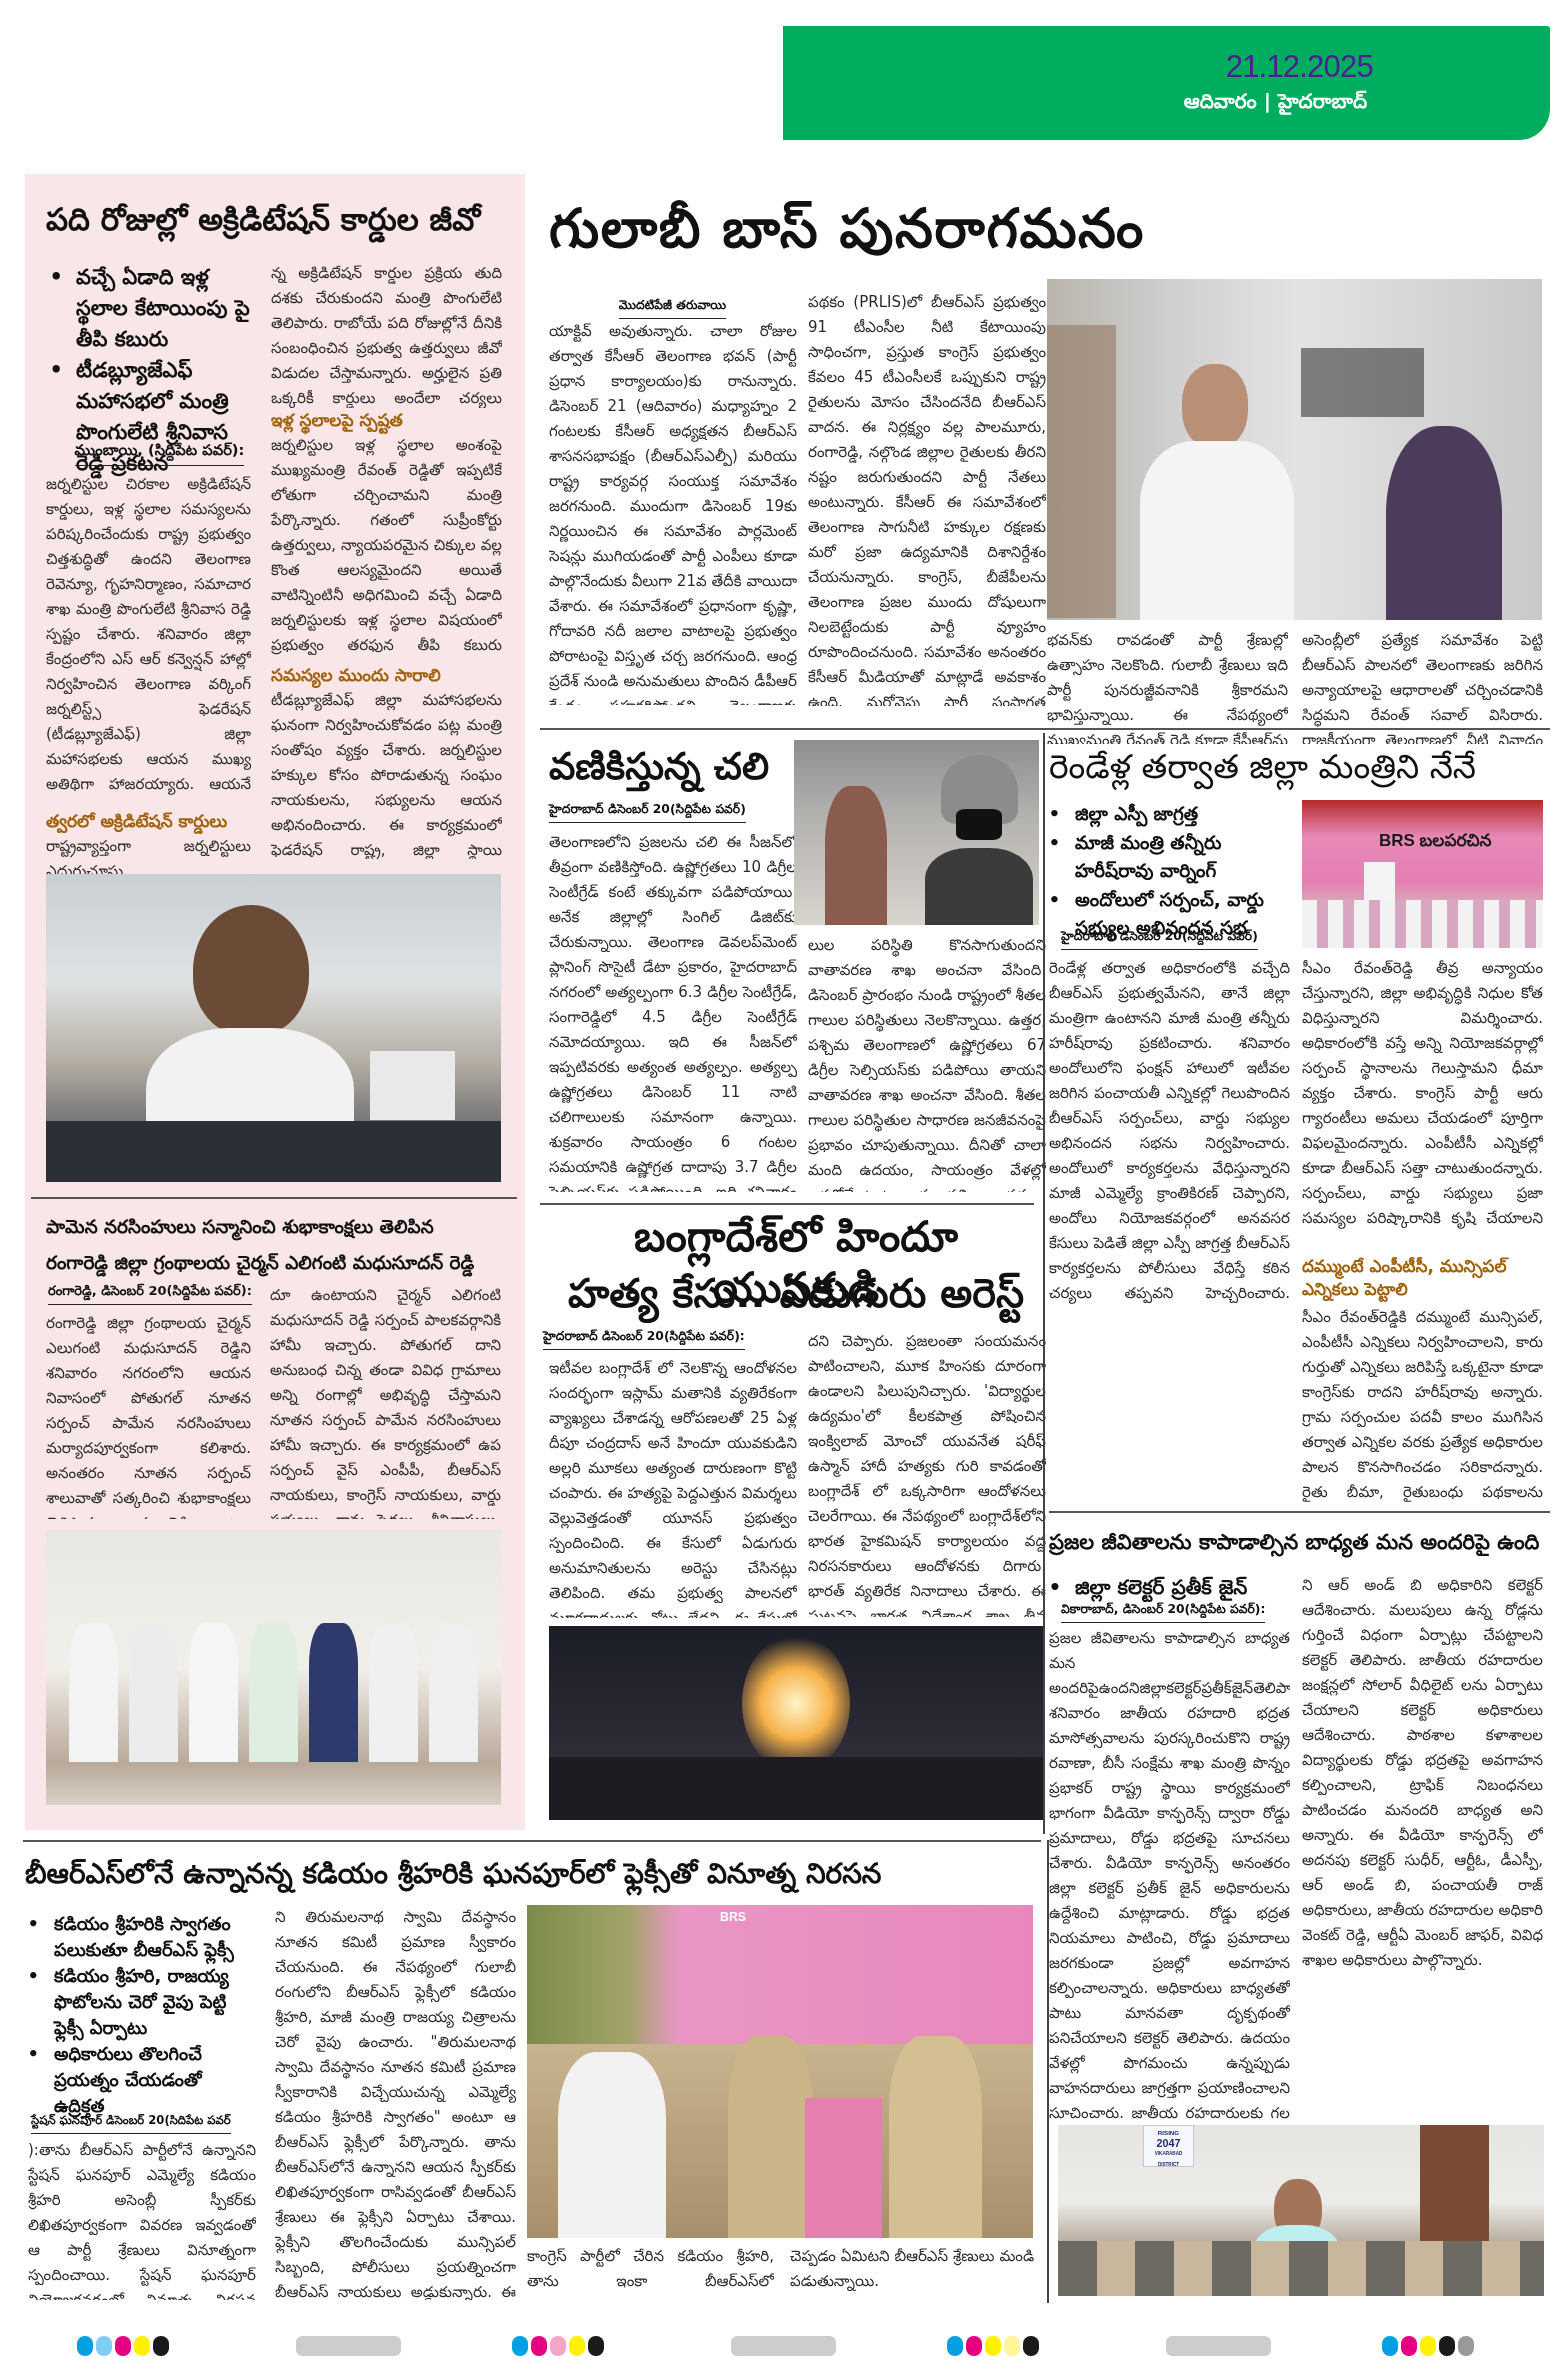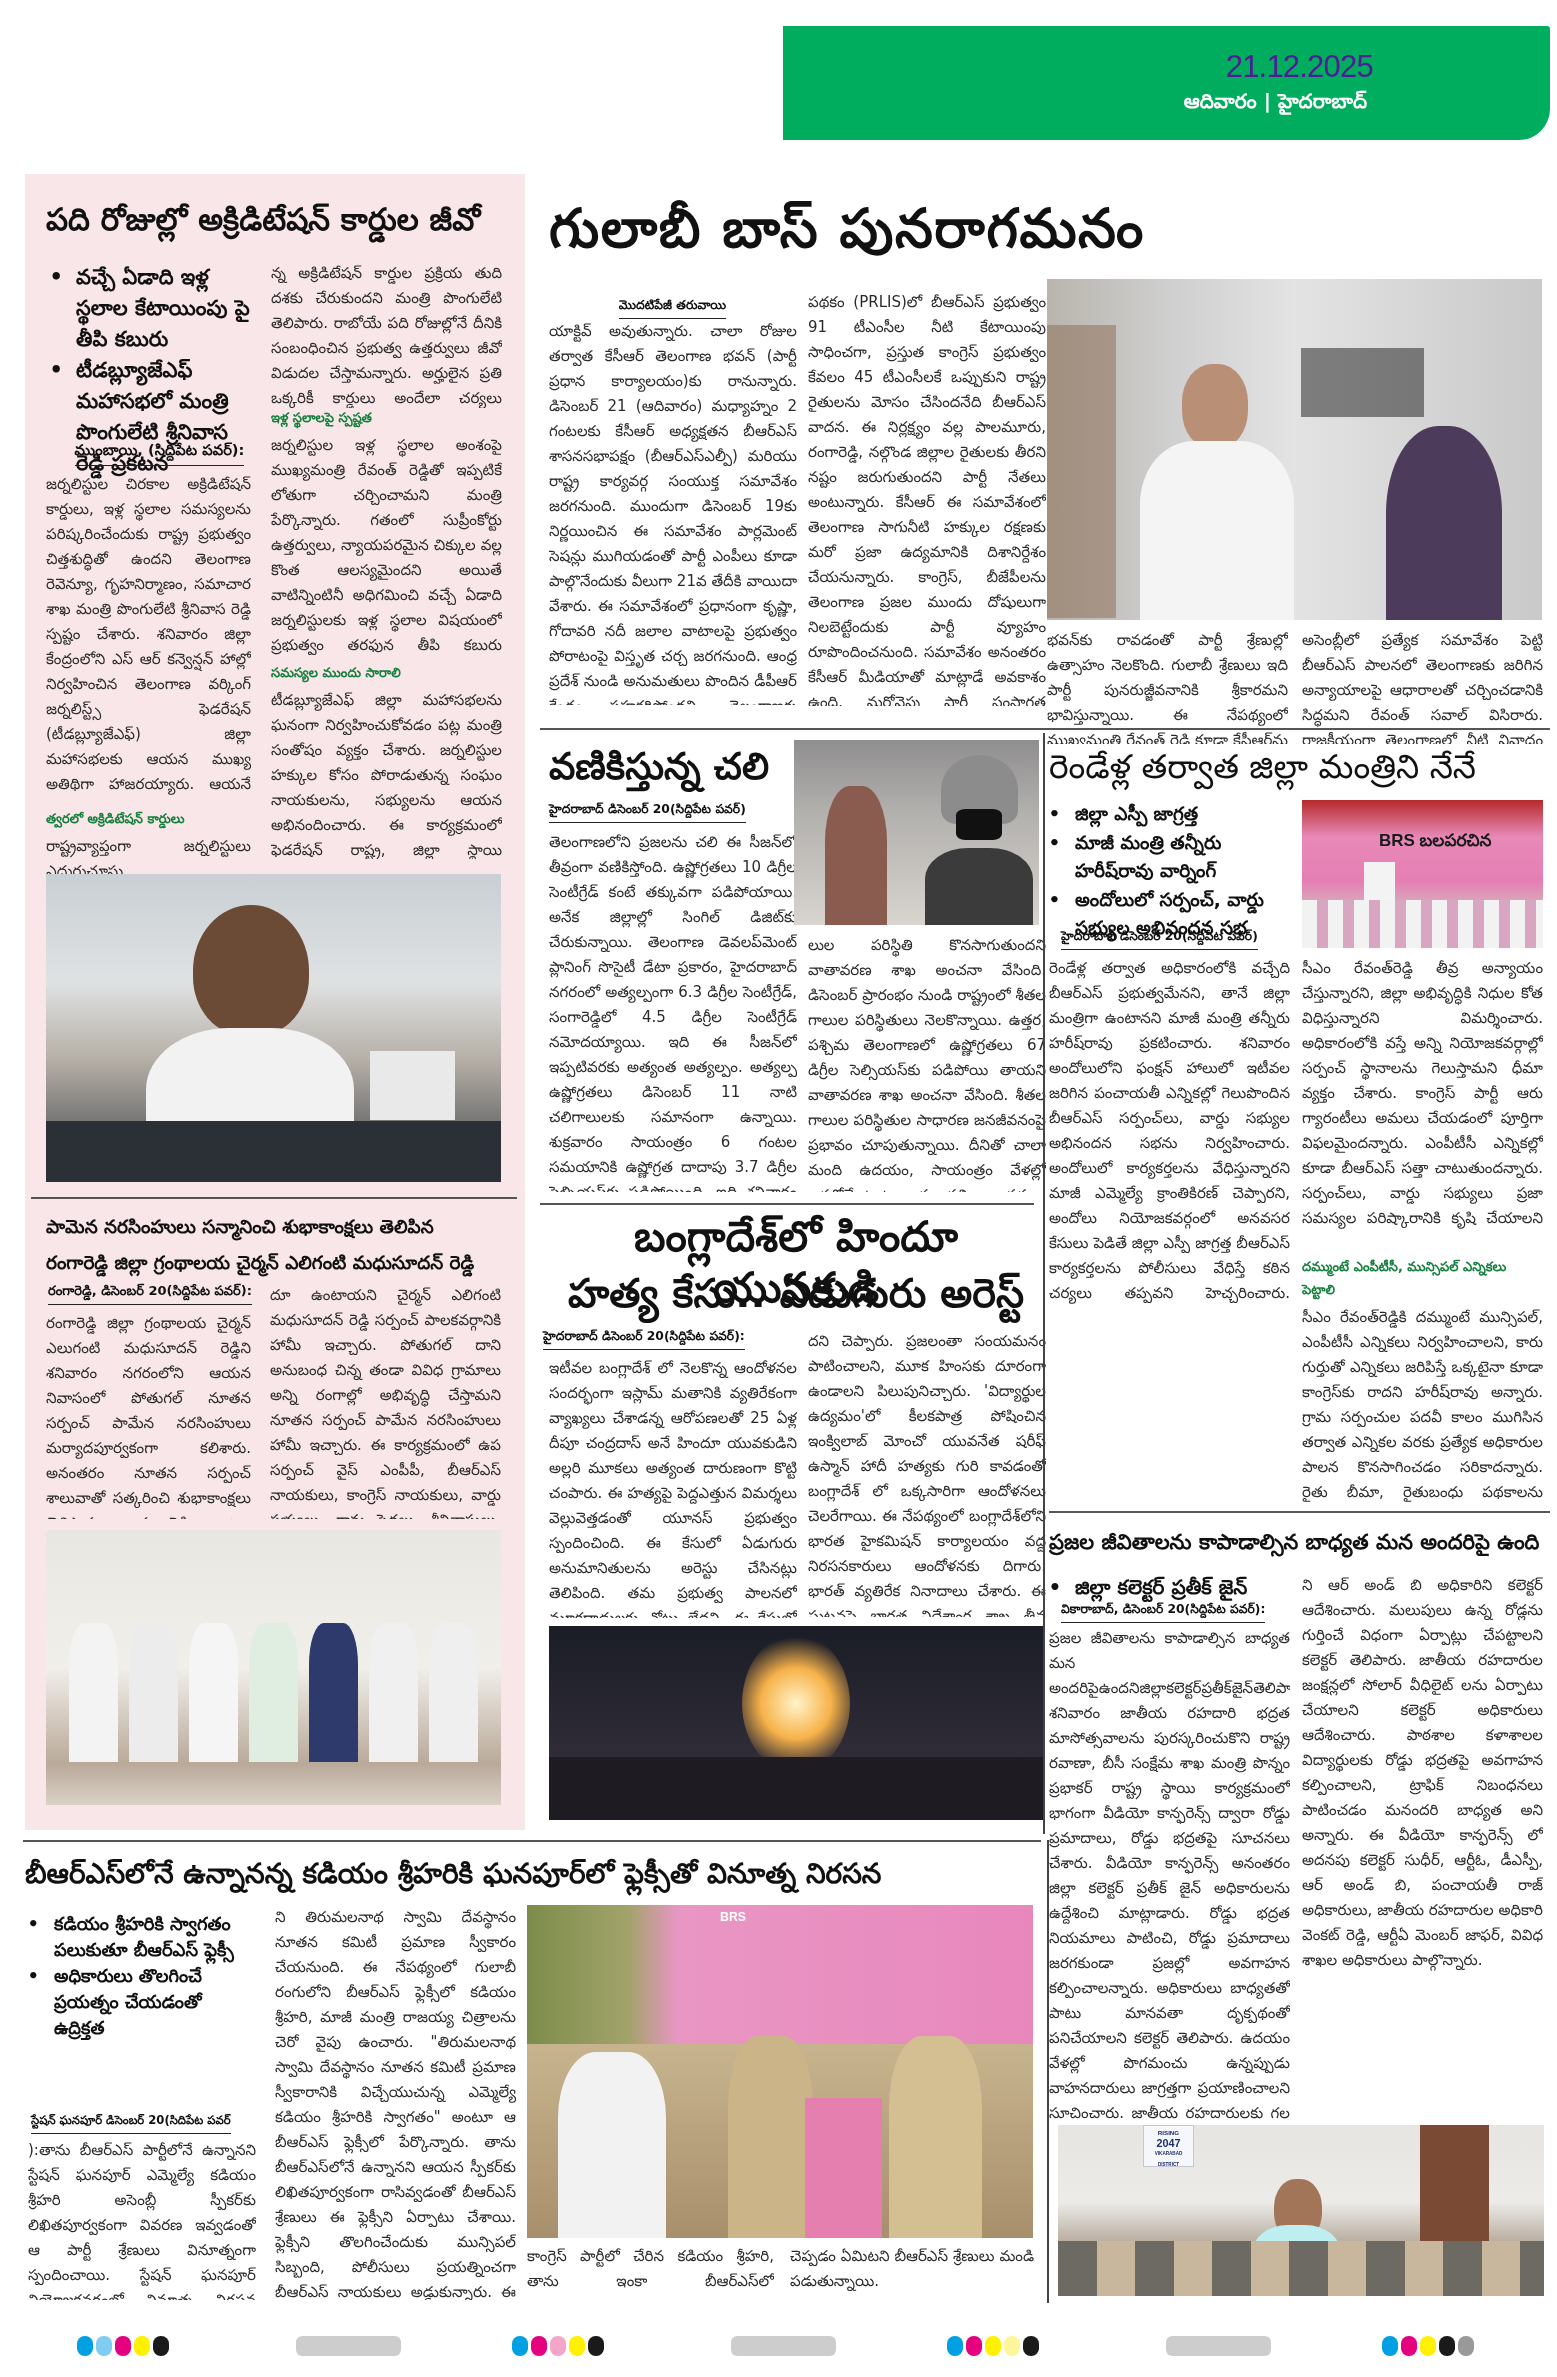--- a/index.html
+++ b/index.html
@@ -17,21 +17,21 @@
   .mh-day { position: absolute; left: 1176px; top: 63px; font-size: 20px; color: #ffffff; font-weight: bold; }
 
   
   .blk { position: absolute; }
   .txt { font-family: "DejaVu Sans", sans-serif; font-size: 15px; line-height: 25px; color: #2a2a2a; text-align: justify; }
   .head-xl { font-weight: 900; color: #111; }
   .bullets { list-style: none; }
   .bullets li { position: relative; padding-left: 31px; font-weight: 800; color: #111; }
   .bullets li::before { content: "•"; position: absolute; left: 4.6px; top: 0; }
   .dateline { font-weight: 700; font-size: 14.7px; color: #111; border-bottom: 1.5px solid #222; padding-bottom: 3.1px; display: inline-block; }
-  .subhead { font-weight: 800; color: #15803d; font-size: 13px; }
+  .subhead { font-weight: 800; color: #a16207; font-size: 17px; }
   .vrule { position: absolute; width: 1.5px; background: #444; }
   .hrule { position: absolute; height: 1.5px; background: #555; }
   .photo { position: absolute; overflow: hidden; }
 
   
   .pink-panel { position: absolute; left: 25px; top: 174px; width: 500px; height: 1656px; background: #f8e6e8; }
 
   
   .cmyk { position: absolute; top: 2336px; display: flex; gap: 3.1px; }
   .cmyk span { display: block; width: 16px; height: 20px; border-radius: 7.7px; }
@@ -191,20 +191,21 @@
   <div style="position:absolute; left:216px; top:54px; width:48px; height:62px; border-radius:45%; background:#a27559;"></div>
   <div style="position:absolute; left:194px; top:100px; width:89px; height:71px; border-radius:40% 40% 0 0; background:#bfeef0;"></div>
   <div style="position:absolute; left:0; top:116px; width:486px; height:56px; background:repeating-linear-gradient(90deg,#6d6a63 0 39px,#c9b79d 39px 77px);"></div>
 </div>
 
 <div class="hrule" style="left:23px; top:1840px; width:1018px;"></div>
 <div class="blk" style="left:25px; top:1851px; width:1018px; font-size:28px; line-height:46px; color:#111; font-weight:800; white-space:nowrap; overflow:hidden;">బీఆర్ఎస్‌లోనే ఉన్నానన్న కడియం శ్రీహరికి ఘనపూర్‌లో ఫ్లెక్సీతో వినూత్న నిరసన</div>
 
 <ul class="blk bullets" style="left:23px; top:1911px; width:231px; font-size:18px; line-height:26px;">
   <li>కడియం శ్రీహరికి స్వాగతం పలుకుతూ బీఆర్ఎస్ ఫ్లెక్సీ</li>
+  <li>కడియం శ్రీహరి, రాజయ్య ఫొటోలను చెరో వైపు పెట్టి ఫ్లెక్సీ ఏర్పాటు</li>
   <li>అధికారులు తొలగించే ప్రయత్నం చేయడంతో ఉద్రిక్తత</li>
 </ul>
 <div class="blk" style="left:31px; top:2113px; width:231px;">
   <span class="dateline" style="font-size:11.6px;">స్టేషన్ ఘనపూర్ డిసెంబర్ 20(సిదిపేట పవర్</span>
 </div>
 <div class="blk txt" style="left:28px; top:2138px; width:228px; height:162px; overflow:hidden;">):తాను బీఆర్ఎస్ పార్టీలోనే ఉన్నానని స్టేషన్ ఘనపూర్ ఎమ్మెల్యే కడియం శ్రీహరి అసెంబ్లీ స్పీకర్‌కు లిఖితపూర్వకంగా వివరణ ఇవ్వడంతో ఆ పార్టీ శ్రేణులు వినూత్నంగా స్పందించాయి. స్టేషన్ ఘనపూర్ నియోజకవర్గంలో వినూత్న నిరసన చేపట్టాయి. కడియం శ్రీహరికి స్వాగతం పలుకుతూ బీఆర్ఎస్ ఫ్లెక్సీలు ఏర్పాటు చేయడం స్థానికంగా రాజకీయ ఉత్కంఠకు దారి తీసింది. నియోజకవర్గంలో</div>
 <div class="blk txt" style="left:275px; top:1905px; width:241px; height:395px; overflow:hidden;">ని తిరుమలనాథ స్వామి దేవస్థానం నూతన కమిటీ ప్రమాణ స్వీకారం చేయనుంది. ఈ నేపథ్యంలో గులాబీ రంగులోని బీఆర్ఎస్ ఫ్లెక్సీలో కడియం శ్రీహరి, మాజీ మంత్రి రాజయ్య చిత్రాలను చెరో వైపు ఉంచారు. "తిరుమలనాథ స్వామి దేవస్థానం నూతన కమిటీ ప్రమాణ స్వీకారానికి విచ్చేయుచున్న ఎమ్మెల్యే కడియం శ్రీహరికి స్వాగతం" అంటూ ఆ బీఆర్ఎస్ ఫ్లెక్సీలో పేర్కొన్నారు. తాను బీఆర్ఎస్‌లోనే ఉన్నానని ఆయన స్పీకర్‌కు లిఖితపూర్వకంగా రాసివ్వడంతో బీఆర్ఎస్ శ్రేణులు ఈ ఫ్లెక్సీని ఏర్పాటు చేశాయి. ఫ్లెక్సీని తొలగించేందుకు మున్సిపల్ సిబ్బంది, పోలీసులు ప్రయత్నించగా బీఆర్ఎస్ నాయకులు అడ్డుకున్నారు. ఈ క్రమంలో ఇరువర్గాల మధ్య తోపులాట చోటుచేసుకుంది. దీంతో ఉద్రిక్త వాతావరణం నెలకొంది. పరిస్థితిని అదుపులోకి తీసుకునేందుకు పోలీసులు జోక్యం చేసుకుని పలువురు బీఆర్ఎస్ నాయకులను అరెస్టు చేశారు. అభివృద్ధి కోసమంటూ</div>
 
 <div class="photo" style="left:527px; top:1905px; width:506px; height:333px; background:linear-gradient(90deg,#7c8c4a 0%,#a2a36a 20%,#e996c4 30%,#e887bc 100%);">
   <div style="position:absolute; left:193px; top:4.6px; width:77px; height:23px; font-family:'Liberation Sans',sans-serif; font-weight:bold; font-size:12.3px; color:#ffffff;">BRS</div>

